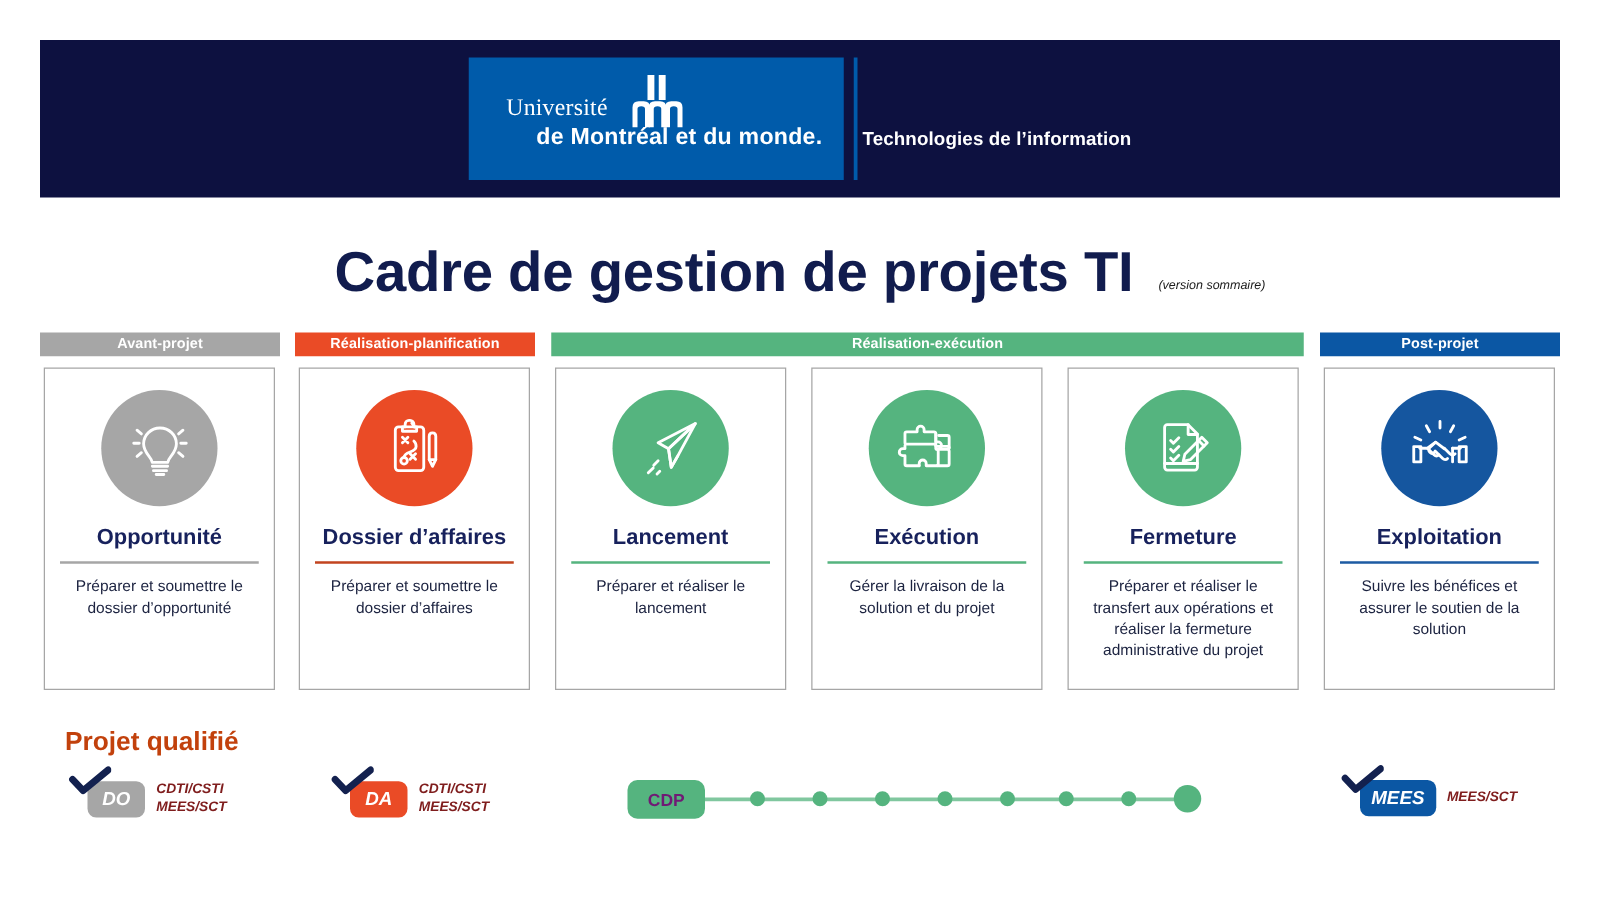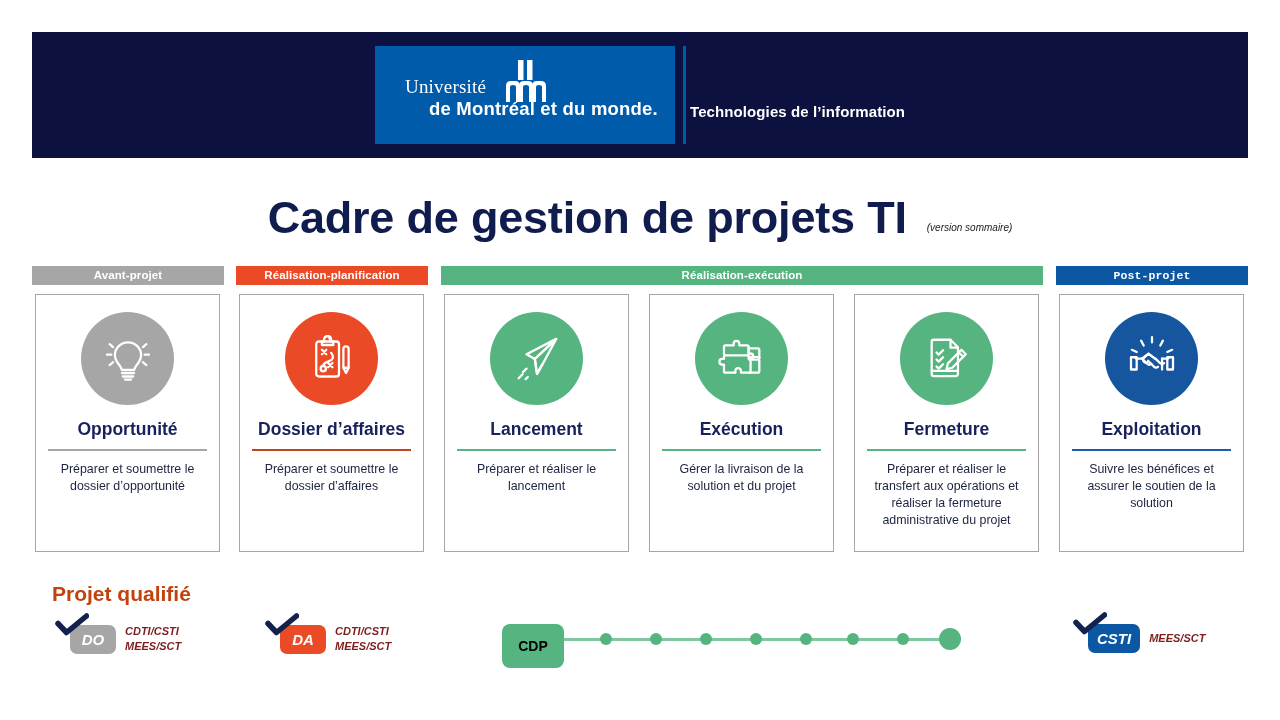--- a/index.html
+++ b/index.html
@@ -228,23 +228,23 @@
     left: 502px;
     top: 623px;
     width: 456px;
     height: 32px;
   }
   #cdp-pill {
     position: absolute;
     left: 0;
     top: 1px;
     width: 62px;
-    height: 44px;
+    height: 31px;
     border-radius: 8px;
-    color: #000000;
+    color: #701a75;
     font-size: 14px;
     font-weight: 700;
     display: flex;
     align-items: center;
     justify-content: center;
     box-sizing: border-box;
   }
   #cdp-line {
     position: absolute;
     left: 62px;
@@ -292,21 +292,21 @@
 </div>
 
 <div id="title-row">
   <span id="page-title">Cadre de gestion de projets TI</span><span id="title-note">(version sommaire)</span>
 </div>
 
 <div id="phase-bars">
     <div class="phase-bar" style="left: 32px; width: 192px; background: rgb(166, 166, 166);"><span>Avant-projet</span></div>
     <div class="phase-bar" style="left: 236px; width: 192px; background: rgb(234, 75, 38); text-align: center;"><span>Réalisation-planification</span></div>
     <div class="phase-bar" style="left: 441px; width: 602px; background: rgb(85, 180, 127);"><span>Réalisation-exécution</span></div>
-    <div class="phase-bar" style="left: 1056px; width: 192px; background: rgb(11, 87, 164); font-family: Liberation Mono, monospace;"><span>Post-projet</span></div>
+    <div class="phase-bar" style="left: 1056px; width: 192px; background: rgb(11, 87, 164);"><span>Post-projet</span></div>
   </div>
 
 <div id="cards-group">
     <div class="card" style="left: 35px;">
       <div class="card-icon-wrap">
         <div class="card-icon" style="background: rgb(166, 166, 166);">
     <svg viewBox="0 0 64 64" fill="none" stroke="#ffffff" stroke-width="2.6" stroke-linecap="round" stroke-linejoin="round">
       <path d="M32 13c-8.3 0-15 6.5-15 14.5 0 5.3 2.7 8.6 5 11.4 1.6 2 2.7 3.6 2.9 5.6h14.2c.2-2 1.3-3.6 2.9-5.6 2.3-2.8 5-6.1 5-11.4C47 19.5 40.3 13 32 13z"></path>
       <path d="M25 48h14M26 52h12M28.5 55.5h7"></path>
       <path d="M8 27h5M11 15l4 3.4M11 39l4-3.4M56 27h-5M53 15l-4 3.4M53 39l-4-3.4"></path>
@@ -432,21 +432,21 @@
       <path d="M3 11.5l8.5 9L31.5 4"></path>
     </svg></div>
       </div>
       <div class="gate-label">
         <div>CDTI/CSTI</div>
         <div>MEES/SCT</div>
       </div>
     </div>
     <div class="gate" style="left: 1088px; top: 624px;">
       <div style="position: relative;">
-        <div class="gate-pill" style="background: rgb(11, 87, 164);">CSTI</div>
+        <div class="gate-pill" style="background: rgb(11, 87, 164);">MEES</div>
         <div class="gate-check">
     <svg viewBox="0 0 34 30" fill="none" stroke="#13214f" stroke-width="5.5" stroke-linecap="round" stroke-linejoin="round">
       <path d="M3 11.5l8.5 9L31.5 4"></path>
     </svg></div>
       </div>
       <div class="gate-label">
         <div>MEES/SCT</div>
       </div>
     </div>
   </div>

